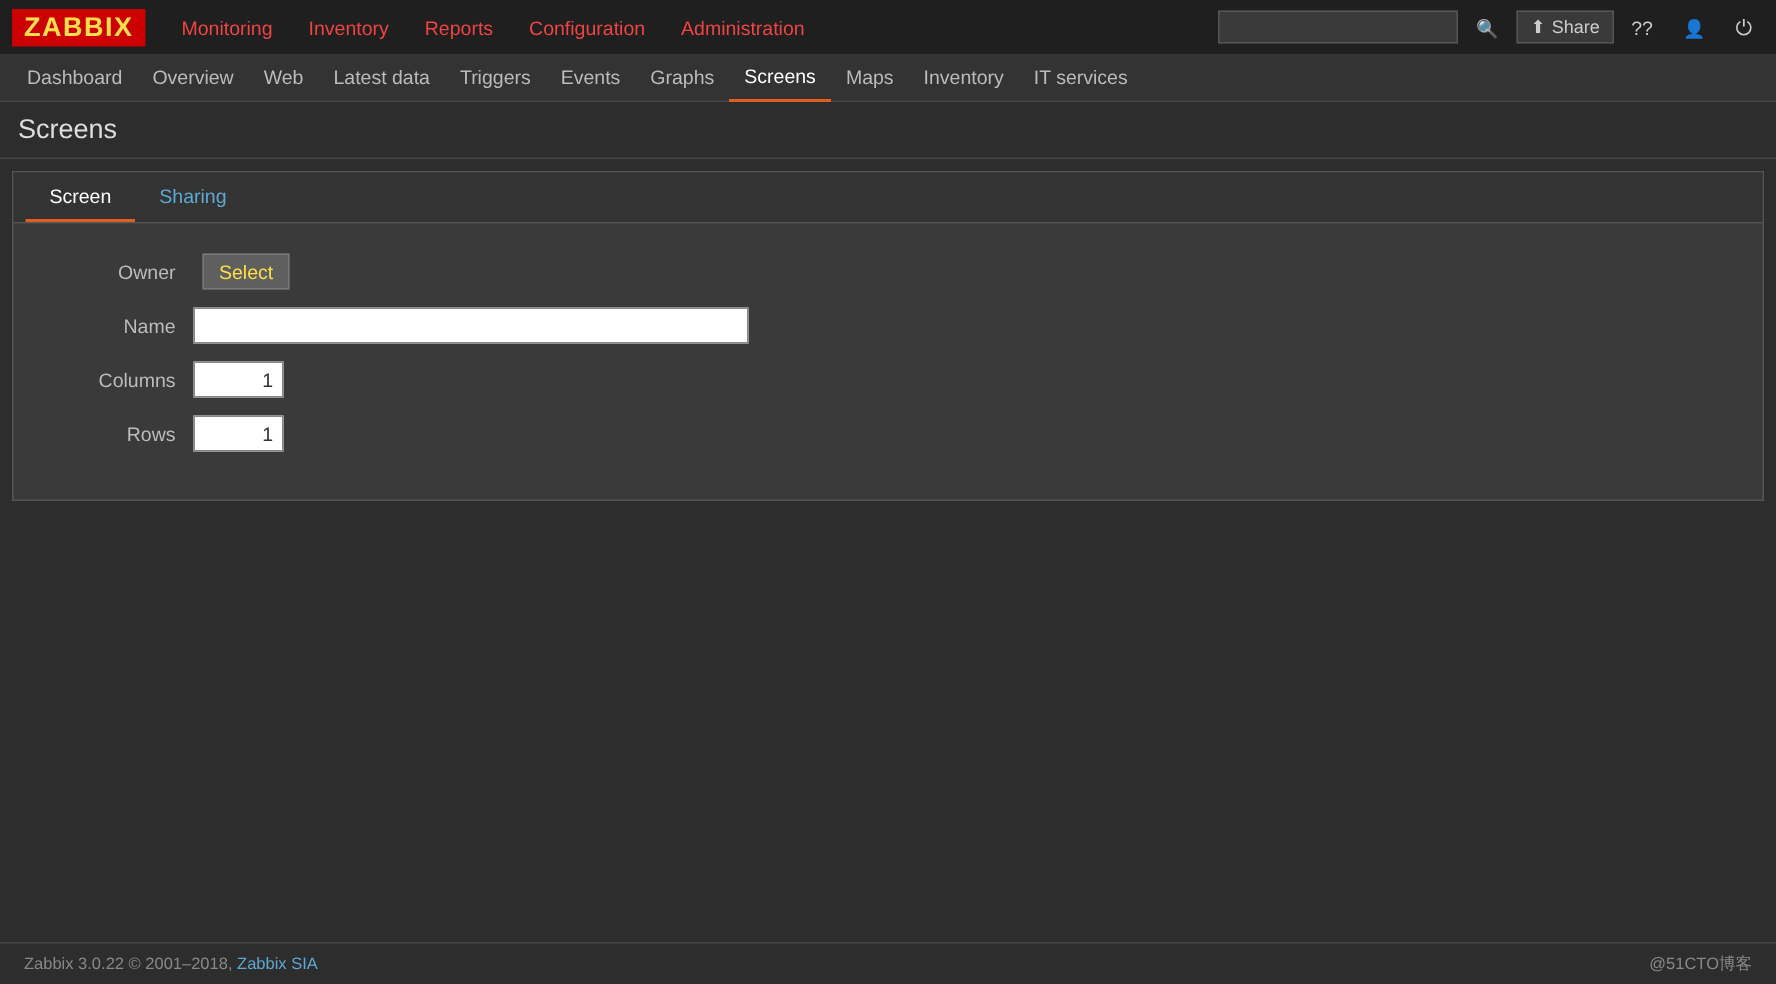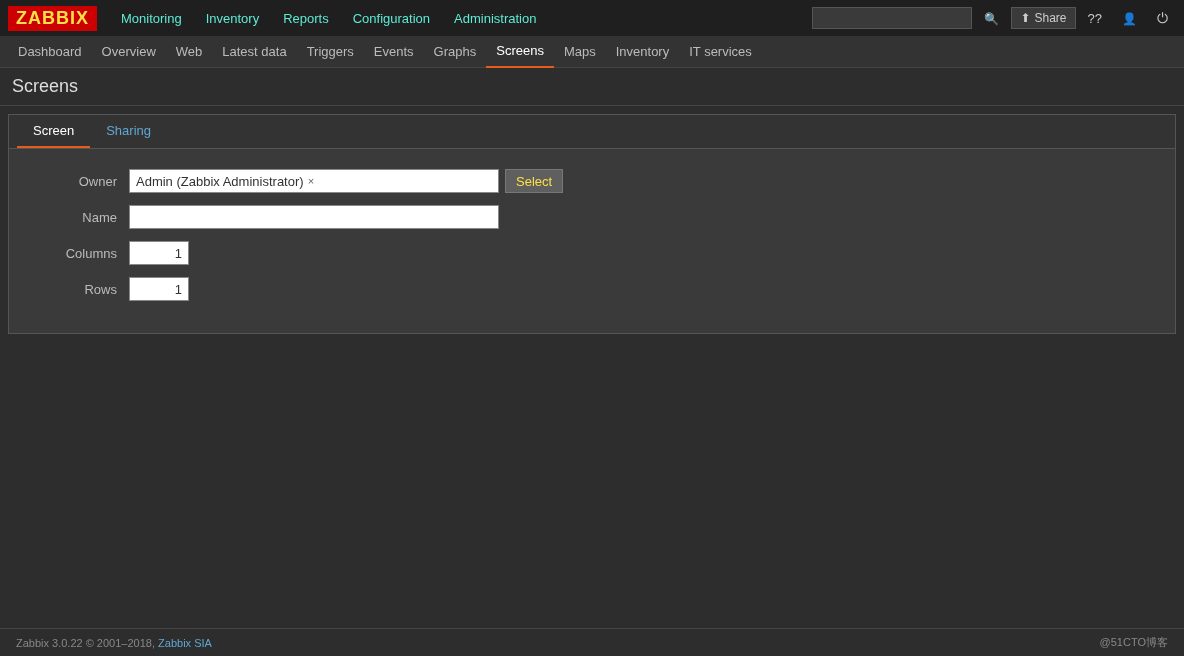--- a/index.html
+++ b/index.html
@@ -24,21 +24,21 @@
     #logo {
       background-color: #cc0000;
       color: #fde047;
       font-size: 18px;
       font-weight: bold;
       padding: 2px 8px;
       margin-right: 12px;
       letter-spacing: 1px;
     }
     .nav-item {
-      color: #5eead4;
+      color: #ef4444;
       padding: 0 12px;
       height: 36px;
       display: flex;
       align-items: center;
       cursor: pointer;
       font-size: 13px;
     }
     .nav-right {
       margin-left: auto;
       display: flex;
@@ -300,26 +300,20 @@
 
   <div id="content-tabs">
     <div class="content-tab active">Screen</div>
     <div class="content-tab blue">Sharing</div>
   </div>
 
   <div id="form-area">
 
     <div class="form-row">
       <div class="form-label">Owner</div>
-      <div class="owner-field">
-        <span class="owner-tag">
-          <span>Admin (Zabbix Administrator)</span>
-          <span class="owner-tag-x">×</span>
-        </span>
-      </div>
       <button class="select-btn">Select</button>
     </div>
 
     <div class="form-row">
       <div class="form-label">Name</div>
       <input class="form-input form-input-wide" type="text" style="">
     </div>
 
     <div class="form-row">
       <div class="form-label">Columns</div>

